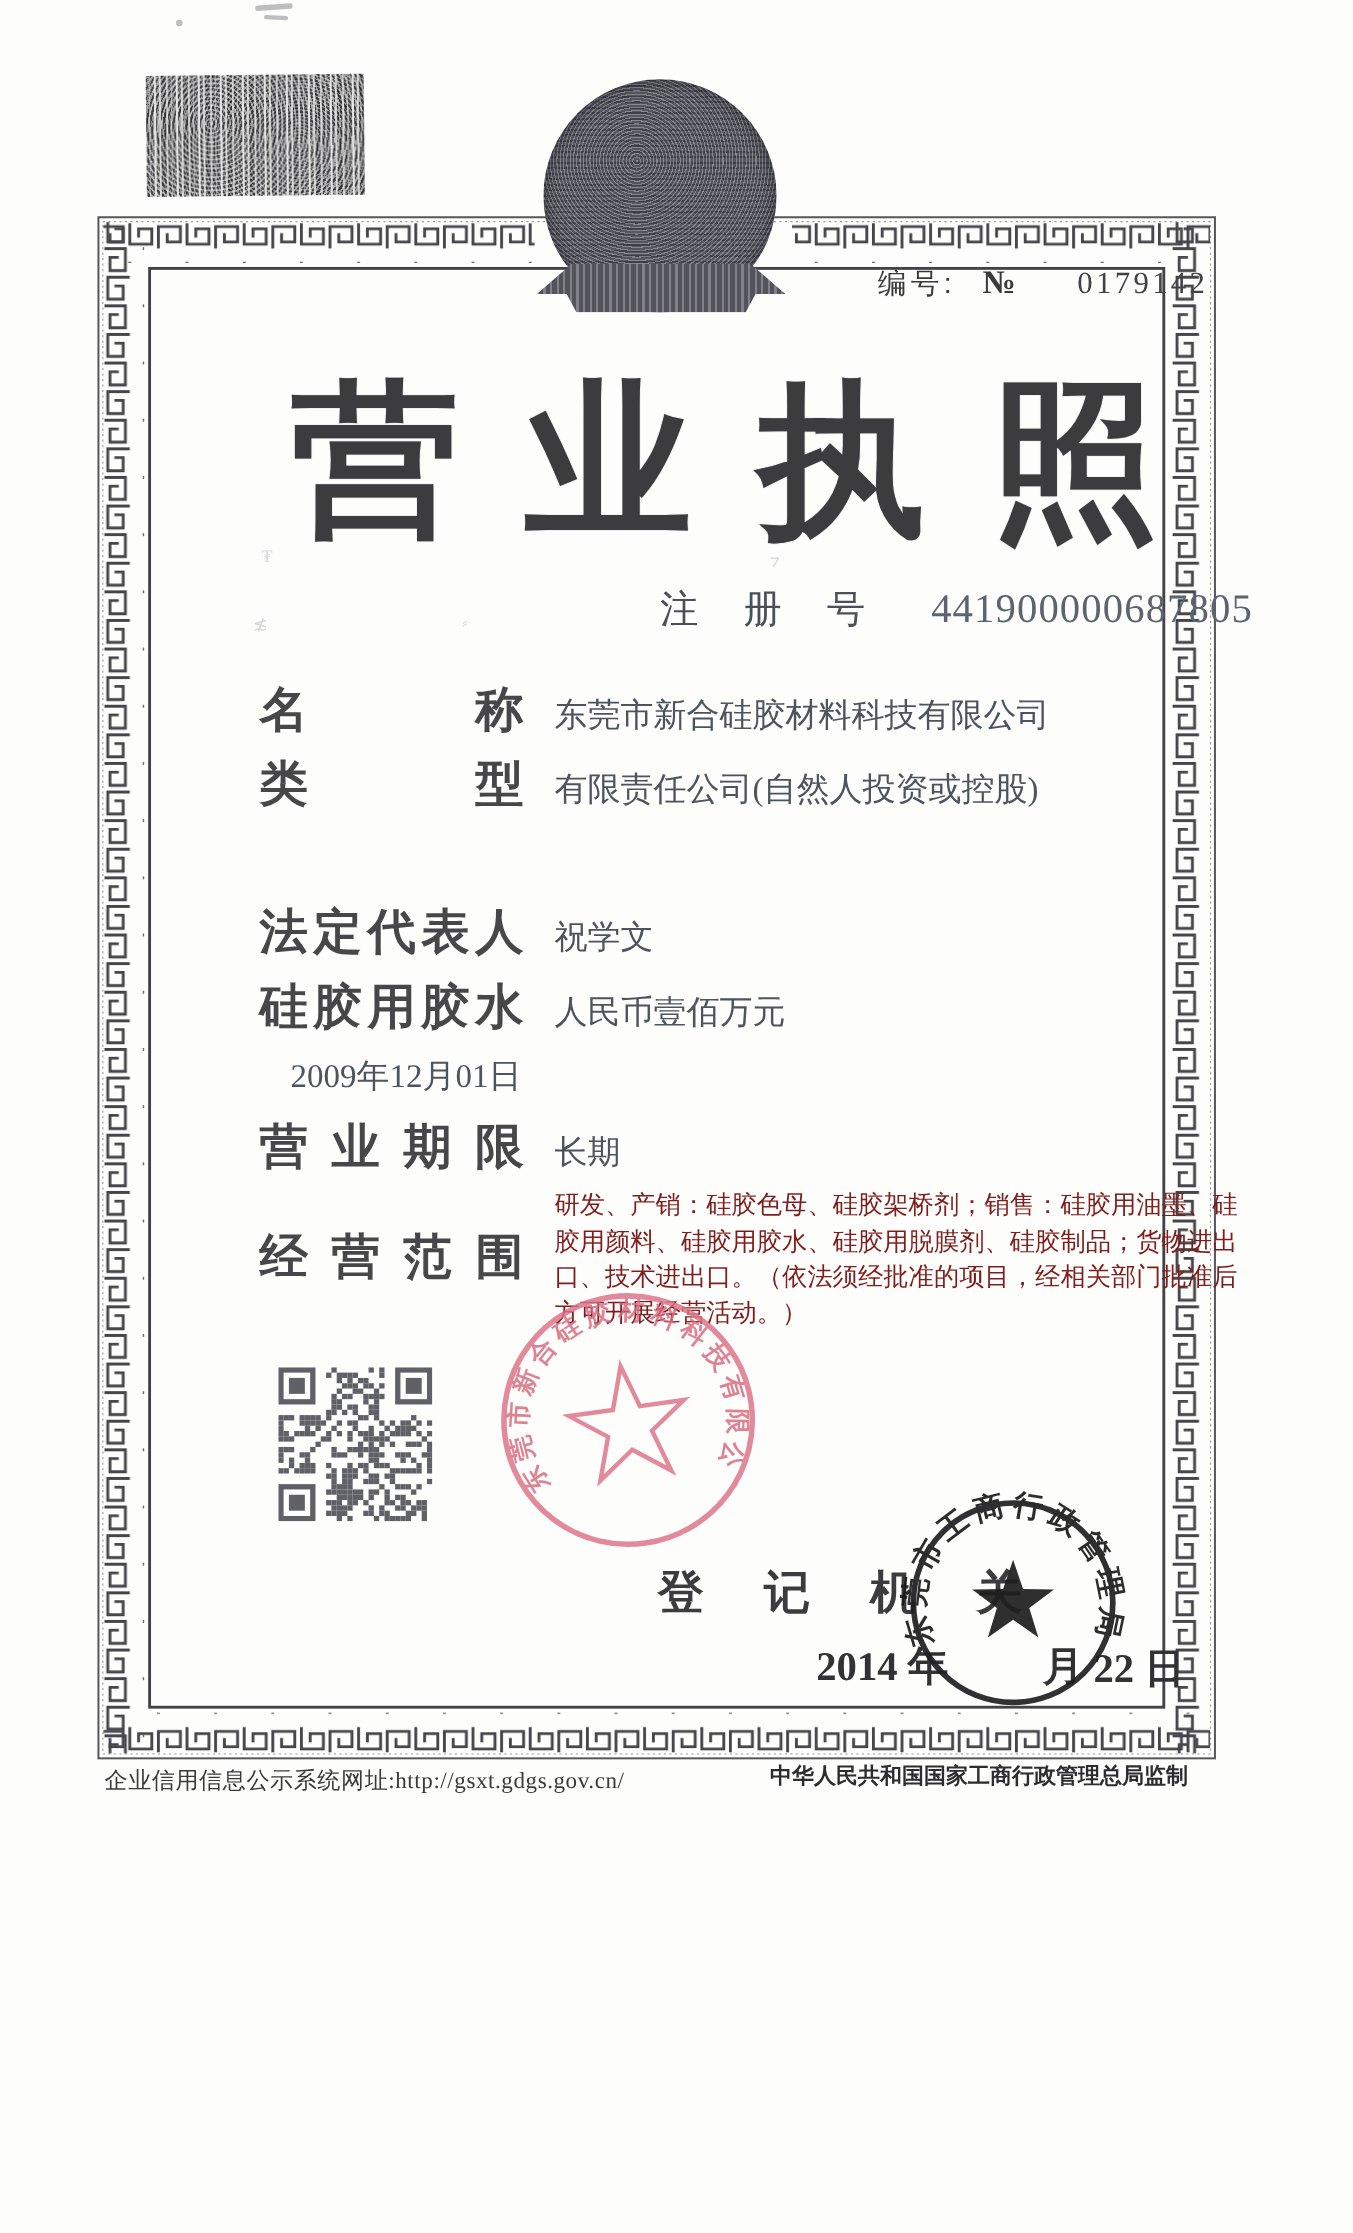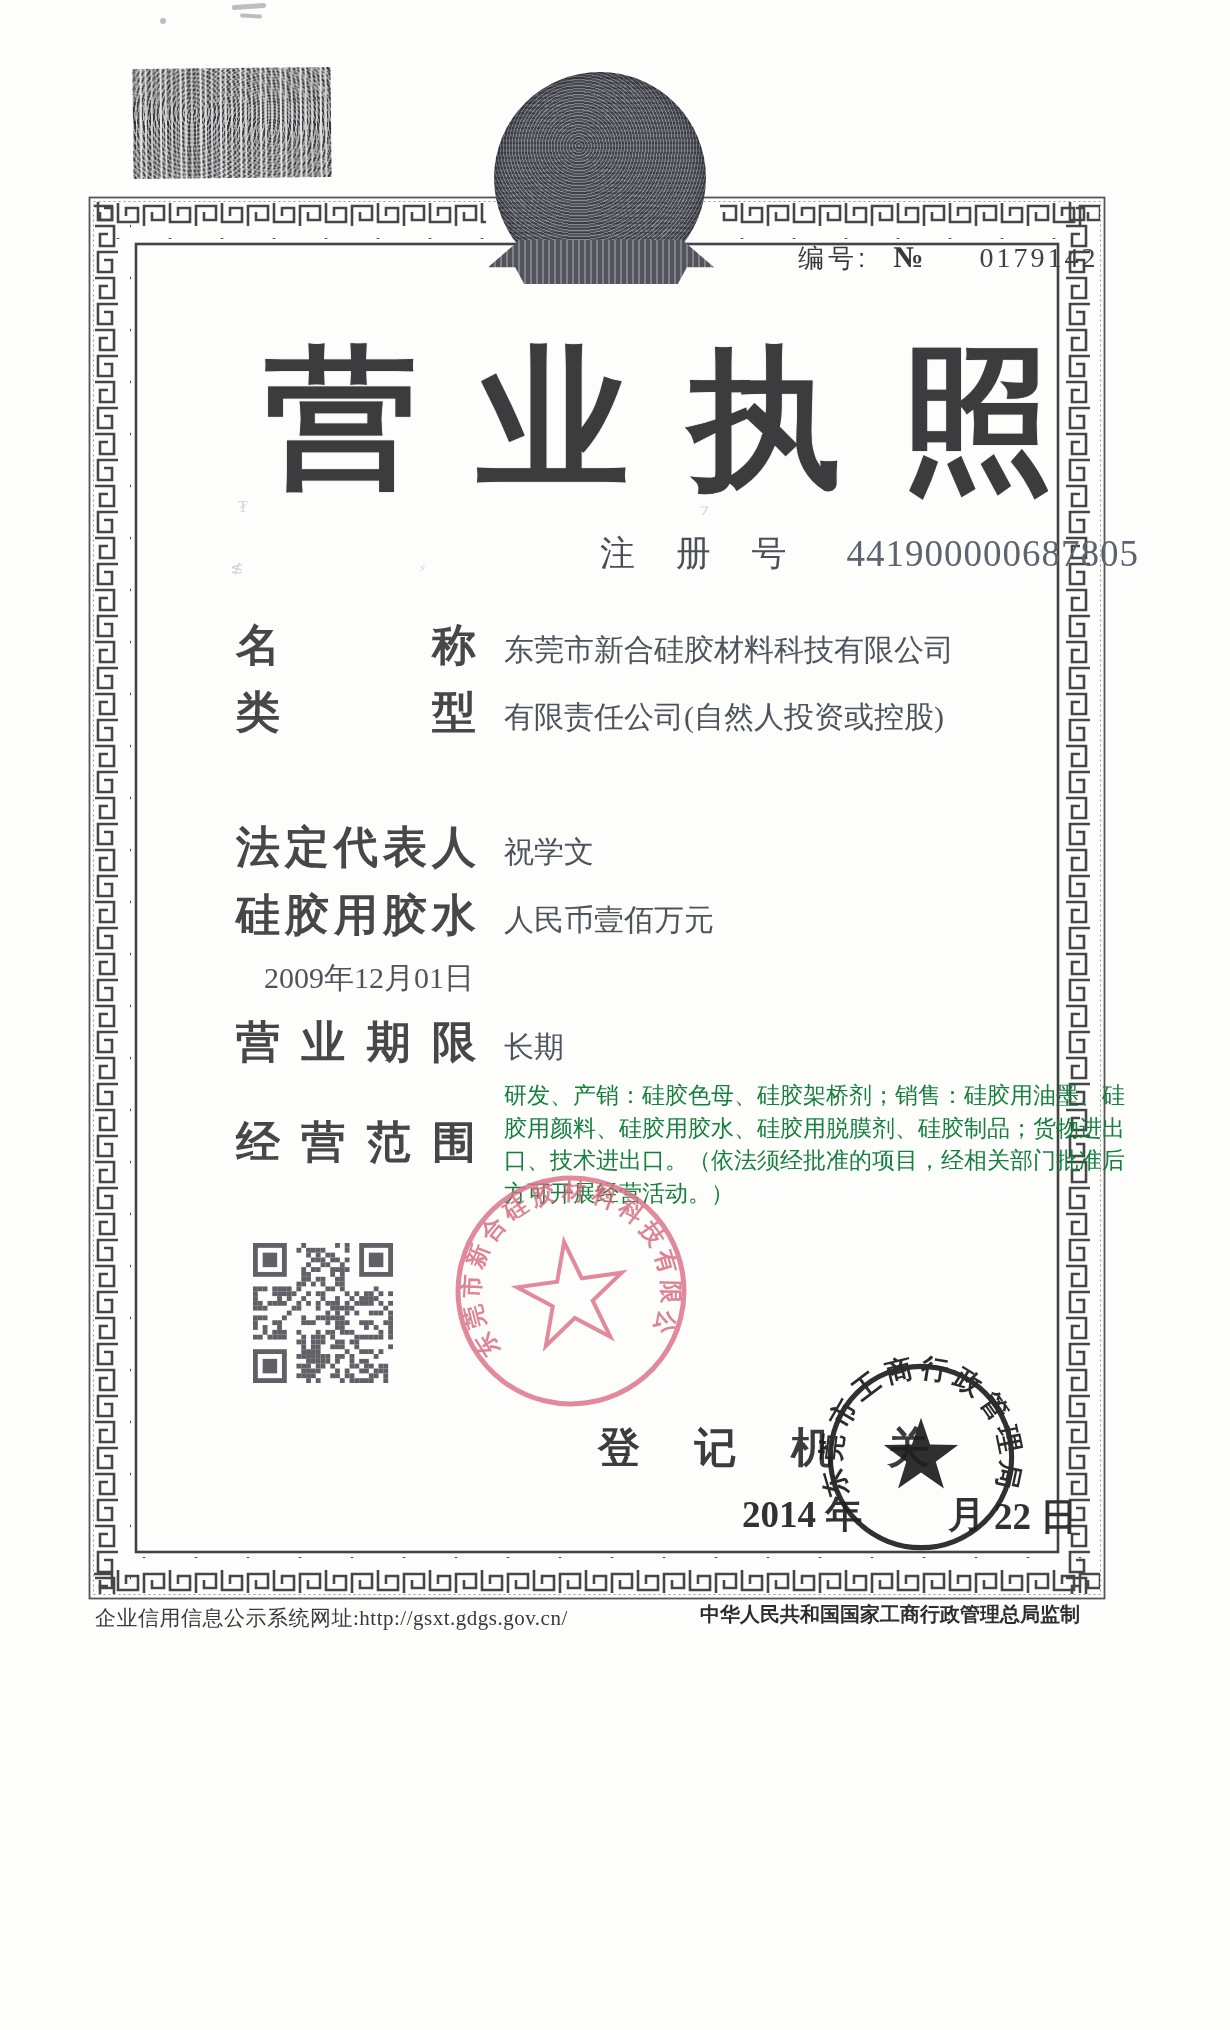--- a/index.html
+++ b/index.html
@@ -50,21 +50,21 @@
   .regline .lbl{font-size:35px;letter-spacing:16px;color:#4b4f58;font-family:"Liberation Serif", serif;}
   .regline .num{font-size:37px;color:#5d6470;font-family:"Liberation Serif", serif;letter-spacing:1px;}
 
   
   .row{position:absolute;left:200px;display:flex;align-items:center;margin-left:36px;}
   .row .flabel{display:inline-block;width:240px;font-size:44px;font-weight:700;color:#474749;
     font-family:"Liberation Serif", serif;text-align:justify;text-align-last:justify;text-justify:inter-character;
     white-space:normal;}
   .row .fvalue{margin-left:28px;padding-top:9px;font-size:30px;color:#4e545c;
     font-family:"Liberation Serif", serif;white-space:nowrap;}
-  .row .fvalue.para{white-space:normal;width:622px;font-size:23px;line-height:1.42;padding-top:6px;color:#15803d;}
+  .row .fvalue.para{white-space:normal;width:622px;font-size:23px;line-height:1.42;padding-top:6px;color:#7f1d1d;}
 
   
   .qr{left:253px;top:1243px;width:140px;height:140px;opacity:.88;}
 
   
   .seal-red{left:450px;top:1170px;width:242px;height:242px;opacity:.82;transform:rotate(-8deg);}
 
   
   .registrar{left:598px;top:1420px;font-size:42px;font-weight:700;letter-spacing:22px;color:#3c3c3e;
     font-family:"Liberation Serif", serif;white-space:nowrap;}

